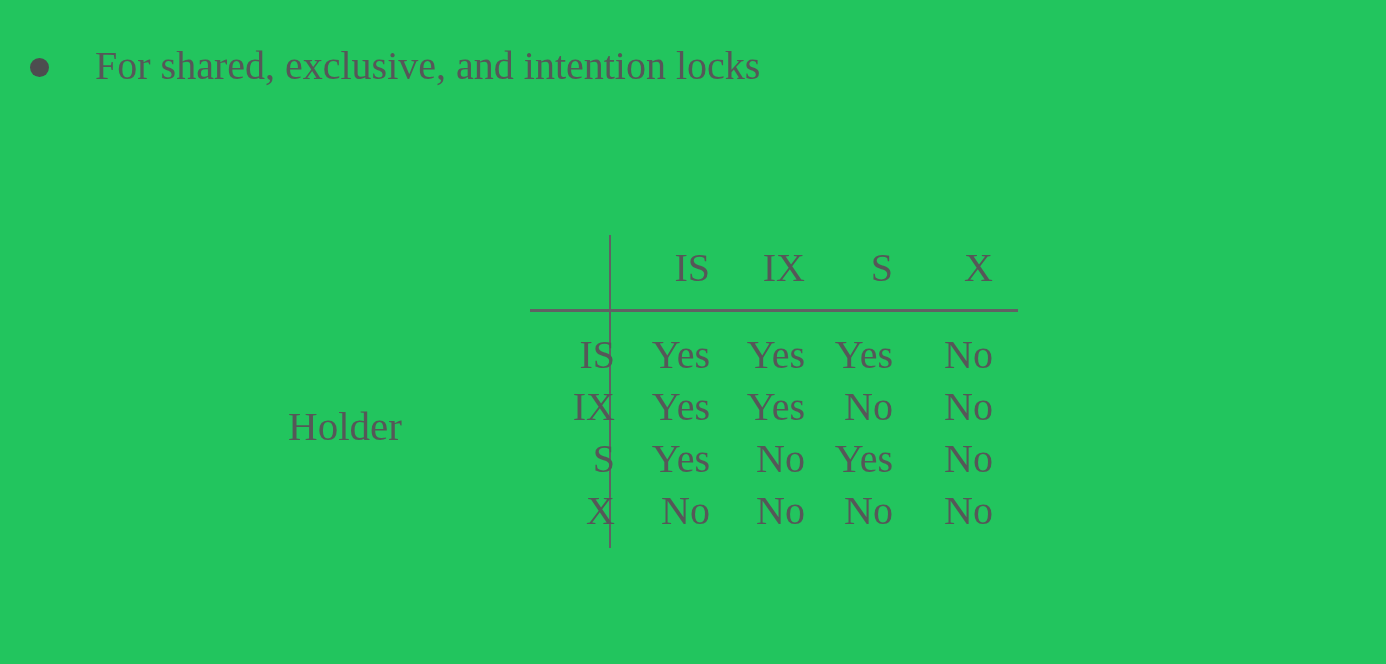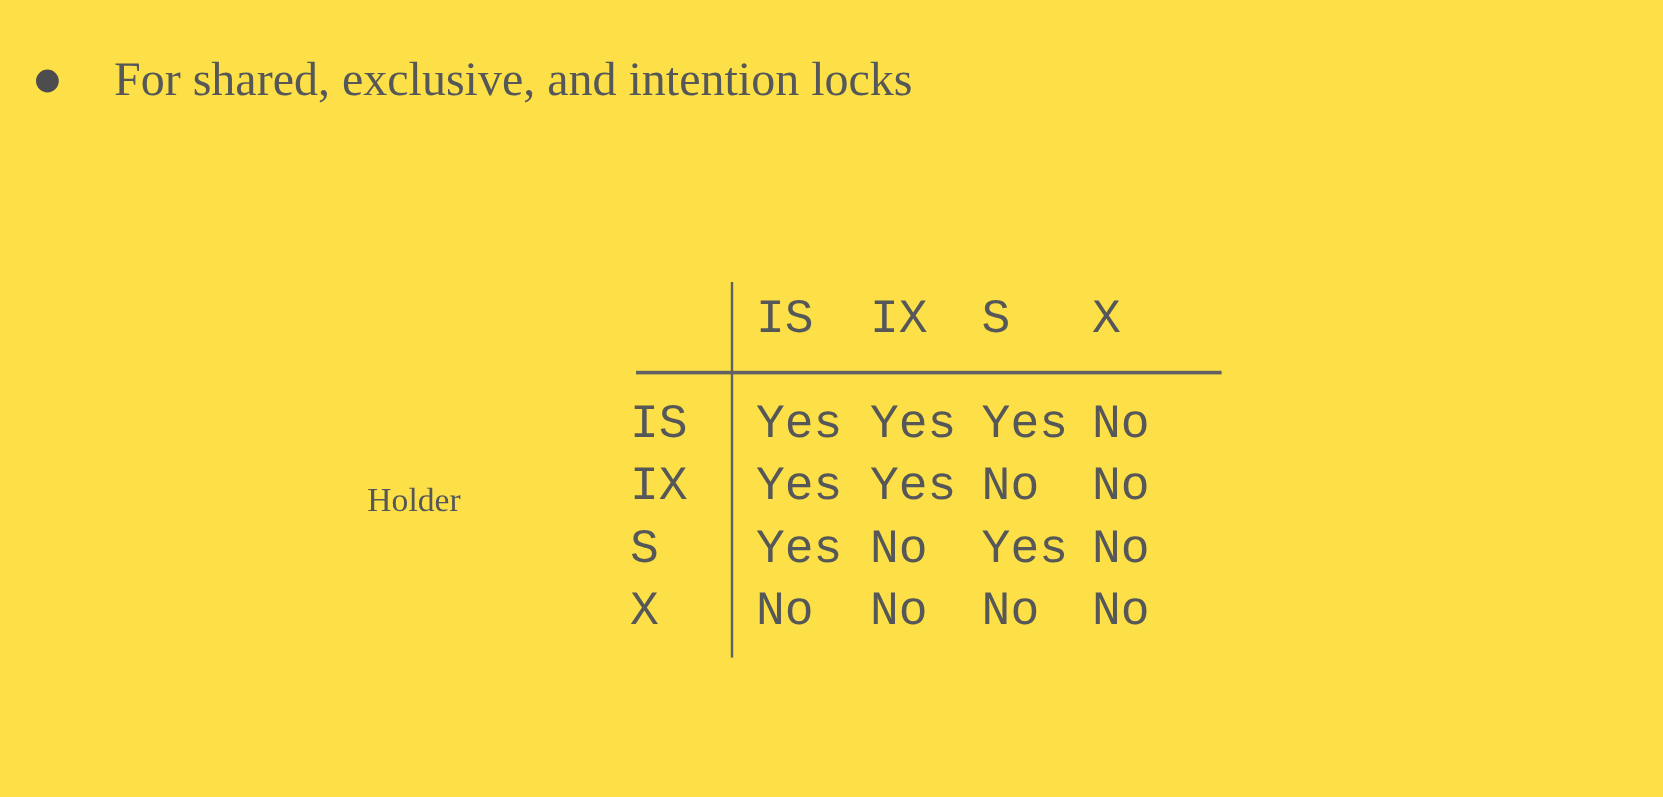--- a/index.html
+++ b/index.html
@@ -4,21 +4,21 @@
 <style>
   html, body {
     margin: 0;
     padding: 0;
     background: #ffffff;
   }
   .slide {
     position: relative;
     width: 1386px;
     height: 664px;
-    background: #fde047;
+    background: #22c55e;
     overflow: hidden;
     font-family: "Liberation Serif", "DejaVu Serif", serif;
     color: #565758;
   }
   
   .bullet-row {
     position: absolute;
     left: 30px;
     top: 40px;
     display: flex;
@@ -48,21 +48,21 @@
     text-align: center;
     font-size: 41px;
     color: #565758;
   }
   .holder {
     position: absolute;
     left: 245px;
     top: 402px;
     width: 200px;
     text-align: center;
-    font-size: 28px;
+    font-size: 41px;
     color: #565758;
   }
   
   .vline {
     position: absolute;
     left: 609px;
     top: 235px;
     width: 2px;
     height: 313px;
     background: #616163;
@@ -80,22 +80,21 @@
     position: absolute;
     left: 525px;
     height: 52px;
     line-height: 52px;
     font-size: 40px;
     white-space: nowrap;
   }
   .trow .cell {
     position: absolute;
     top: 0;
-    text-align: left;
-    font-family: Liberation Mono, monospace;
+    text-align: right;
   }
   .rowlabel { left: 0; width: 90px; text-align: left; }
   .col1 { left: 105px; width: 80px; }
   .col2 { left: 200px; width: 80px; }
   .col3 { left: 293px; width: 75px; }
   .col4 { left: 385px; width: 83px; }
   .header-row { top: 242px; }
   .row0 { top: 329px; }
   .row1 { top: 381px; }
   .row2 { top: 433px; }

